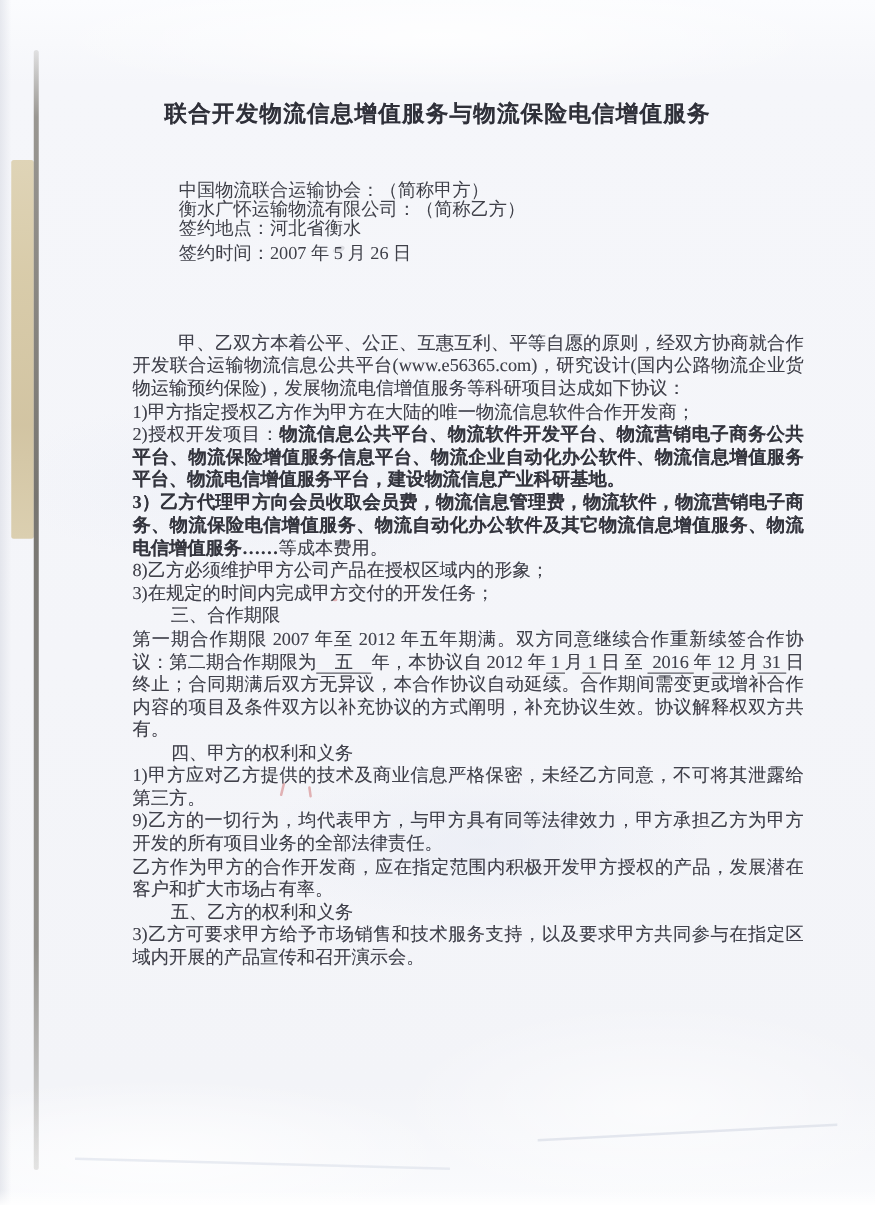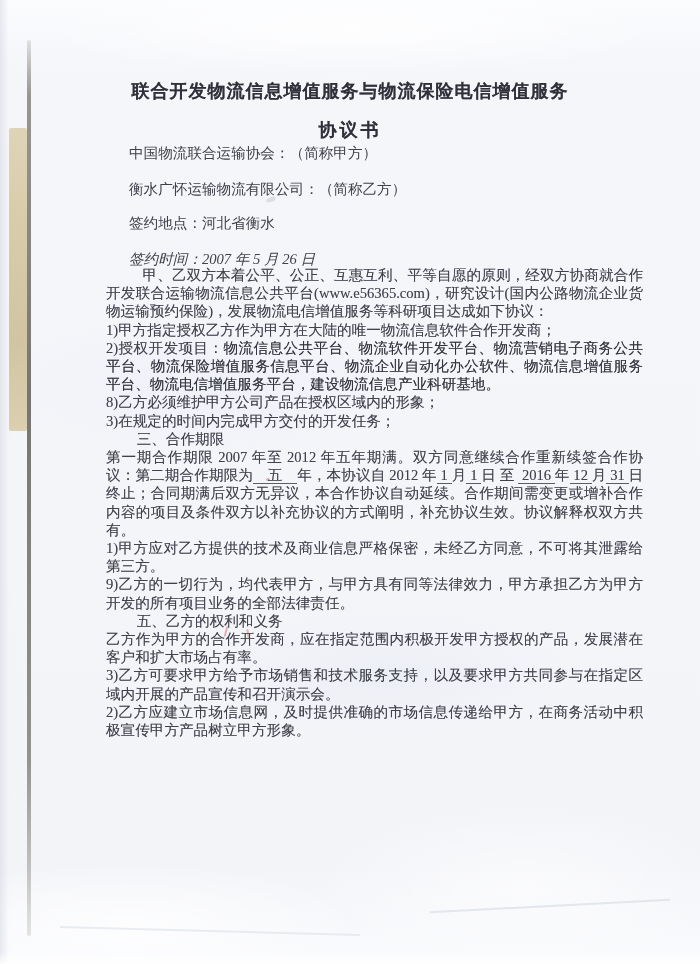--- a/index.html
+++ b/index.html
@@ -41,66 +41,66 @@
   .pm2{left:247px;top:629px;width:2px;height:9px;transform:rotate(-8deg);}
   .pm3{left:266px;top:478px;width:4px;height:3px;border-radius:50%;}
 
   
   .title{position:absolute;left:0;top:79px;width:700px;text-align:center;
     font-size:18px;font-weight:bold;letter-spacing:1px;color:#2f3039;
     text-shadow:0 0 .5px rgba(47,48,57,.55);}
   .subtitle{position:absolute;left:0;top:118px;width:700px;text-align:center;
     font-size:18px;font-weight:bold;letter-spacing:3px;color:#2f3039;
     text-shadow:0 0 .5px rgba(47,48,57,.55);}
-  .meta{position:absolute;left:129px;top:146px;font-size:14.6px;line-height:15px;color:#3f4049;}
-  .meta .m-party-b{margin-top:21px;font-family:Liberation Serif, serif;}
-  .meta .m-place{margin-top:19px;}
-  .meta .m-time{margin-top:21px;font-style:italic;}
+  .meta{position:absolute;left:143px;top:146px;font-size:14.6px;line-height:15px;color:#3f4049;}
+  .meta .m-party-b{font-family:Liberation Serif, serif;}
+  .meta .m-place{}
+  .meta .m-time{margin-top:5px;}
   .doc-body{position:absolute;left:106px;top:266px;width:537px;
     font-size:14.6px;line-height:18.2px;text-align:justify;color:#40414b;
     text-shadow:0 0 .4px rgba(64,65,75,.4);}
   .p{margin:0;}
   .p-indent{text-indent:2.5em;}
   .p-head{text-indent:2.1em;}
-  .doc-body .b{font-weight:normal;color:#33343d;text-shadow:0 0 .5px rgba(51,52,61,.6);}
+  .doc-body .b{font-weight:bold;color:#33343d;text-shadow:0 0 .5px rgba(51,52,61,.6);}
   .doc-body .u{border-bottom:1px solid #5c5d66;white-space:pre;}
 </style>
 </head>
 <body>
 
 <div class="scan">
   <div class="edge-shade"></div>
   <div class="edge-tan"></div>
   <div class="edge-line"></div>
   <div class="crease1"></div>
   <div class="crease2"></div>
   <div class="bottom-glow"></div>
   <div class="smudge"></div>
   <div class="pen-mark pm1"></div>
   <div class="pen-mark pm2"></div>
   <div class="pen-mark pm3"></div>
 
   <div class="title">联合开发物流信息增值服务与物流保险电信增值服务</div>
-  <div class="subtitle">协议书</div>
 
   <div class="meta">
     <div class="m-party-a">中国物流联合运输协会：（简称甲方）</div>
     <div class="m-party-b">衡水广怀运输物流有限公司：（简称乙方）</div>
     <div class="m-place">签约地点：河北省衡水</div>
     <div class="m-time">签约时间：2007 年 5 月 26 日</div>
   </div>
 
   <div class="doc-body">
       <div class="p p-indent"><span>甲、乙双方本着公平、公正、互惠互利、平等自愿的原则，经双方协商就合作开发联合运输物流信息公共平台(www.e56365.com)，研究设计(国内公路物流企业货物运输预约保险)，发展物流电信增值服务等科研项目达成如下协议：</span></div>
       <div class="p"><span>1)甲方指定授权乙方作为甲方在大陆的唯一物流信息软件合作开发商；</span></div>
       <div class="p"><span>2)授权开发项目：</span><span class="b">物流信息公共平台、物流软件开发平台、物流营销电子商务公共平台、物流保险增值服务信息平台、物流企业自动化办公软件、物流信息增值服务平台、物流电信增值服务平台，建设物流信息产业科研基地。</span></div>
+      <div class="p"><span class="b">3）乙方代理甲方向会员收取会员费，物流信息管理费，物流软件，物流营销电子商务、物流保险电信增值服务、物流自动化办公软件及其它物流信息增值服务、物流电信增值服务……</span><span>等成本费用。</span></div>
       <div class="p"><span>8)乙方必须维护甲方公司产品在授权区域内的形象；</span></div>
       <div class="p"><span>3)在规定的时间内完成甲方交付的开发任务；</span></div>
       <div class="p p-head"><span>三、合作期限</span></div>
       <div class="p"><span>第一期合作期限 2007 年至 2012 年五年期满。双方同意继续合作重新续签合作协议：第二期合作期限为</span><span class="u">　五　</span><span>年，本协议自 2012 年</span><span class="u"> 1 </span><span>月</span><span class="u"> 1 </span><span>日 至 </span><span class="u"> 2016 </span><span>年</span><span class="u"> 12 </span><span>月</span><span class="u"> 31 </span><span>日终止；合同期满后双方无异议，本合作协议自动延续。合作期间需变更或增补合作内容的项目及条件双方以补充协议的方式阐明，补充协议生效。协议解释权双方共有。</span></div>
+      <div class="p p-head"><span>四、甲方的权利和义务</span></div>
       <div class="p"><span>1)甲方应对乙方提供的技术及商业信息严格保密，未经乙方同意，不可将其泄露给第三方。</span></div>
       <div class="p"><span>9)乙方的一切行为，均代表甲方，与甲方具有同等法律效力，甲方承担乙方为甲方开发的所有项目业务的全部法律责任。</span></div>
+      <div class="p"><span>乙方作为甲方的合作开发商，应在指定范围内积极开发甲方授权的产品，发展潜在客户和扩大市场占有率。</span></div>
       <div class="p p-head"><span>五、乙方的权利和义务</span></div>
-      <div class="p"><span>乙方作为甲方的合作开发商，应在指定范围内积极开发甲方授权的产品，发展潜在客户和扩大市场占有率。</span></div>
       <div class="p"><span>3)乙方可要求甲方给予市场销售和技术服务支持，以及要求甲方共同参与在指定区域内开展的产品宣传和召开演示会。</span></div>
-      <div class="p"><span>2)乙方应建立市场信息网，及时提供准确的市场信息传递给甲方，在商务活动中积极宣传甲方产品树立甲方形象。</span></div>
     </div>
 </div>
 
 </body></html>

